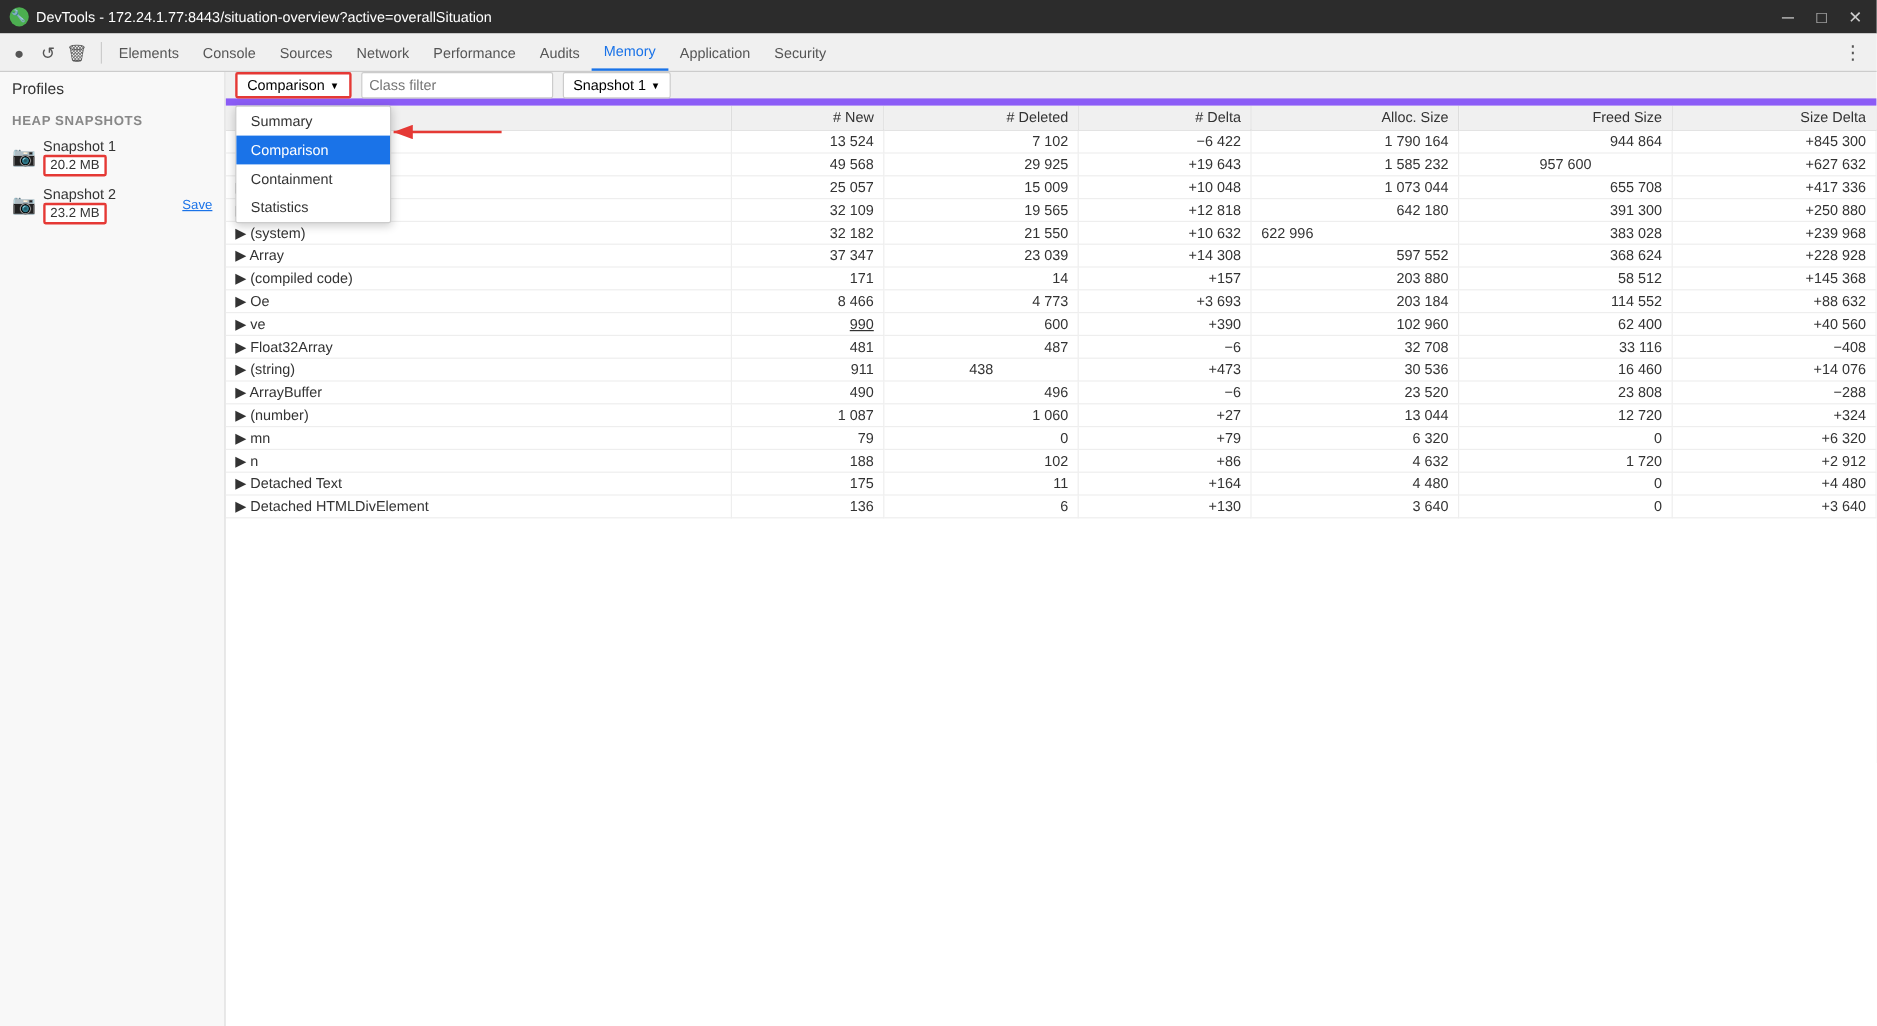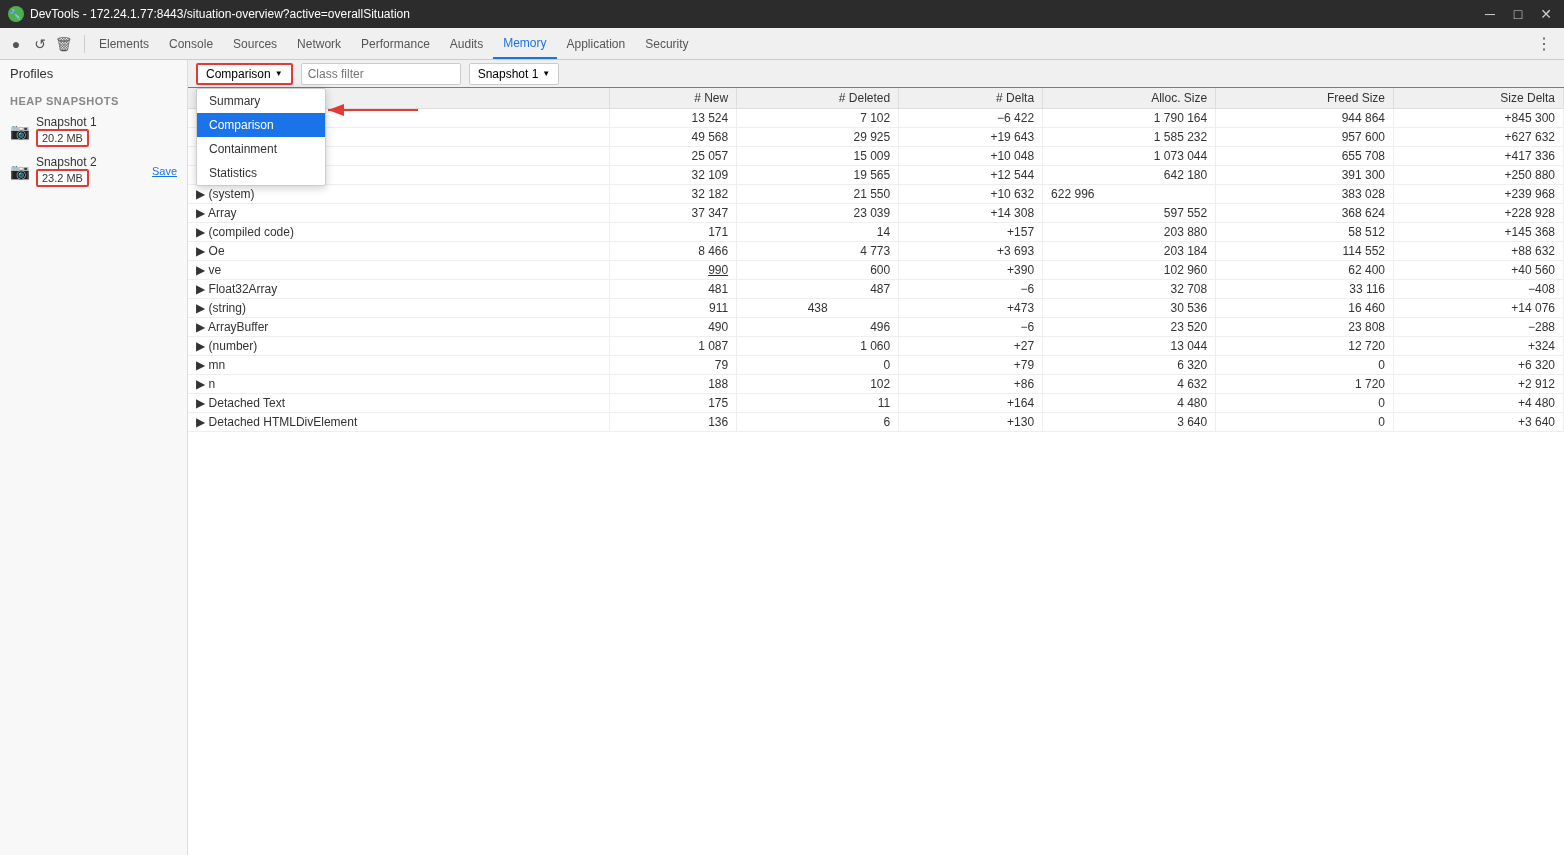--- a/index.html
+++ b/index.html
@@ -129,21 +129,21 @@
       flex: 1;
       display: flex;
       flex-direction: column;
       overflow: hidden;
       position: relative;
     }
 
     
     .comparison-toolbar {
       background: #f0f0f0;
-      border-bottom: 1px solid #8b5cf6;
+      border-bottom: 6px solid #8b5cf6;
       display: flex;
       align-items: center;
       height: 28px;
       padding: 0 8px;
       gap: 8px;
       position: relative;
       z-index: 10;
     }
     .dropdown-btn {
       background: #fff;
@@ -390,37 +390,37 @@
                 <td style="text-align: right;">1 790 164</td>
                 <td style="text-align: right;">944 864</td>
                 <td style="text-align: right;">+845 300</td>
               </tr>
               <tr>
                 <td style="text-align: left;"></td>
                 <td style="text-align: right;">49 568</td>
                 <td style="text-align: right;">29 925</td>
                 <td style="text-align: right;">+19 643</td>
                 <td style="text-align: right;">1 585 232</td>
-                <td style="text-align: right;">957 600</td>
+                <td style="text-align: center;">957 600</td>
                 <td style="text-align: right;">+627 632</td>
               </tr>
               <tr>
                 <td style="text-align: left;">▶ system / Context</td>
                 <td style="text-align: right;">25 057</td>
                 <td style="text-align: right;">15 009</td>
                 <td style="text-align: right;">+10 048</td>
                 <td style="text-align: right;">1 073 044</td>
                 <td style="text-align: right;">655 708</td>
                 <td style="text-align: right;">+417 336</td>
               </tr>
               <tr>
                 <td style="text-align: left;">▶ de</td>
                 <td style="text-align: right;">32 109</td>
                 <td style="text-align: right;">19 565</td>
-                <td style="text-align: right;">+12 544</td>
+                <td style="text-align: right;">+12 818</td>
                 <td style="text-align: right;">642 180</td>
                 <td style="text-align: right;">391 300</td>
                 <td style="text-align: right;">+250 880</td>
               </tr>
               <tr>
                 <td style="text-align: left;">▶ (system)</td>
                 <td style="text-align: right;">32 182</td>
                 <td style="text-align: right;">21 550</td>
                 <td style="text-align: right;">+10 632</td>
                 <td style="text-align: left;">622 996</td>

